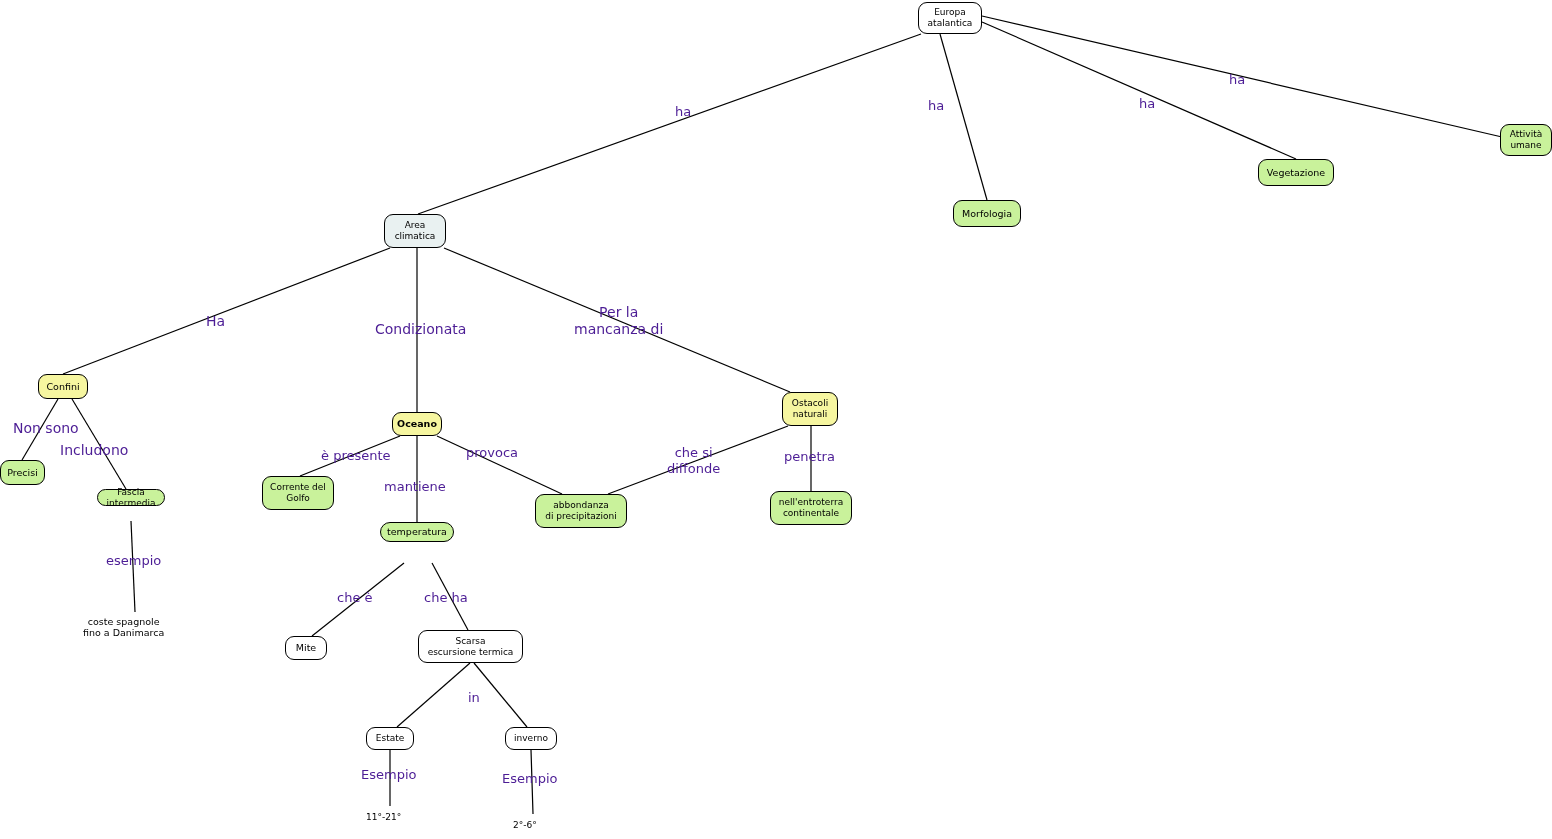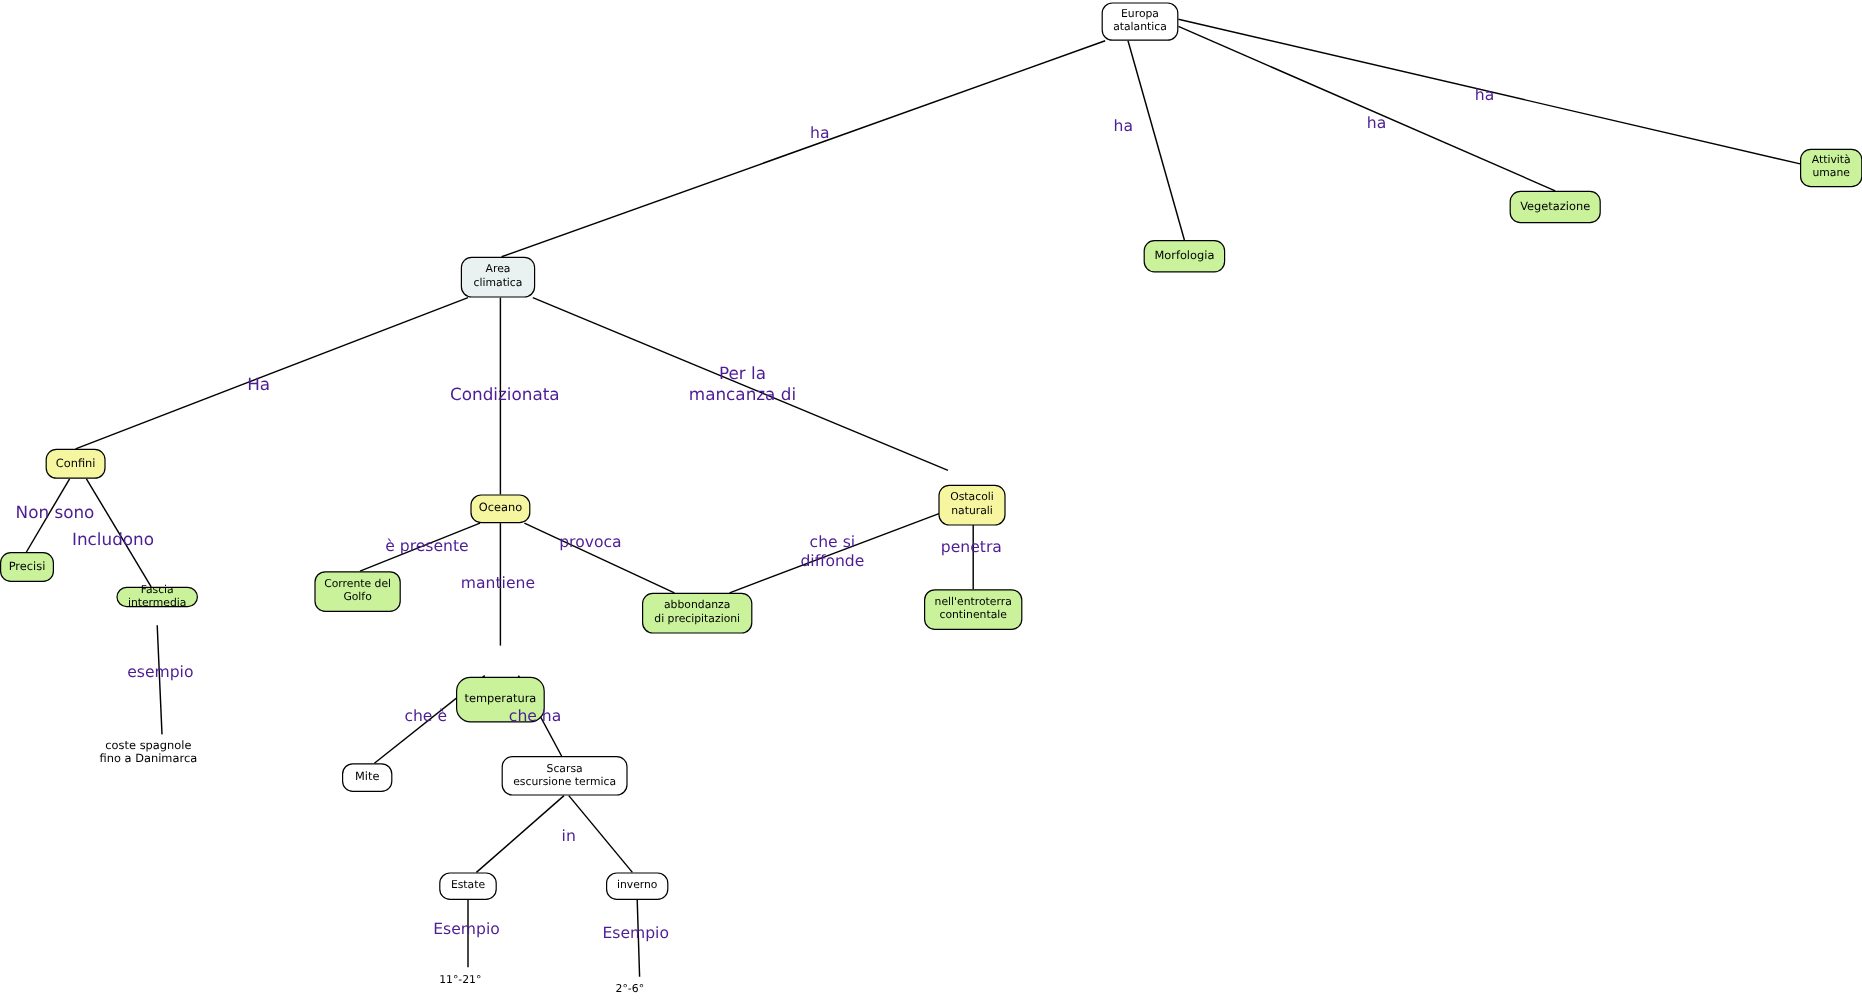--- a/index.html
+++ b/index.html
@@ -95,30 +95,30 @@
       <div class="node green" style="left: 953px; top: 200px; width: 68px; height: 27px; font-size: 9.5px;">Morfologia</div>
       <div class="node green" style="left: 1258px; top: 159px; width: 76px; height: 27px; font-size: 9.5px;">Vegetazione</div>
       <div class="node green" style="left: 1500px; top: 124px; width: 52px; height: 32px; font-size: 9px;">Attività
 umane</div>
       <div class="node blue" style="left: 384px; top: 214px; width: 62px; height: 34px; font-size: 9px;">Area
 climatica</div>
       <div class="node yellow" style="left: 38px; top: 374px; width: 50px; height: 25px; font-size: 9.5px;">Confini</div>
       <div class="node green" style="left: 0px; top: 460px; width: 45px; height: 25px; font-size: 9.5px;">Precisi</div>
       <div class="node green" style="left: 97px; top: 489px; width: 68px; height: 17px; font-size: 9px;">Fascia
 intermedia</div>
-      <div class="node yellow" style="left: 392px; top: 412px; width: 50px; height: 24px; font-size: 9.5px;">Oceano</div>
+      <div class="node yellow" style="left: 392px; top: 412px; width: 50px; height: 24px; font-size: 9.5px; font-weight: bold;">Oceano</div>
       <div class="node green" style="left: 262px; top: 476px; width: 72px; height: 34px; font-size: 9px;">Corrente del
 Golfo</div>
       <div class="node green" style="left: 535px; top: 494px; width: 92px; height: 34px; font-size: 9px;">abbondanza
 di precipitazioni</div>
-      <div class="node yellow" style="left: 782px; top: 392px; width: 56px; height: 34px; font-size: 9px; margin-top: 12px;">Ostacoli
+      <div class="node yellow" style="left: 782px; top: 392px; width: 56px; height: 34px; font-size: 9px;">Ostacoli
 naturali</div>
       <div class="node green" style="left: 770px; top: 491px; width: 82px; height: 34px; font-size: 9px;">nell'entroterra
 continentale</div>
-      <div class="node green" style="left: 380px; top: 564px; width: 74px; height: 38px; font-size: 9.5px; border-radius: 12px;">temperatura</div>
+      <div class="node green" style="left: 380px; top: 522px; width: 74px; height: 20px; font-size: 9.5px; border-radius: 12px;">temperatura</div>
       <div class="node white" style="left: 285px; top: 636px; width: 42px; height: 24px; font-size: 9.5px;">Mite</div>
       <div class="node white" style="left: 418px; top: 630px; width: 105px; height: 33px; font-size: 9px;">Scarsa
 escursione termica</div>
       <div class="node white" style="left: 366px; top: 727px; width: 48px; height: 23px; font-size: 9px;">Estate</div>
       <div class="node white" style="left: 505px; top: 727px; width: 52px; height: 23px; font-size: 9px;">inverno</div>
     </div>
   <div id="labels-layer">
       <div class="linklabel" style="left: 675px; top: 104px; font-size: 13px;">ha</div>
       <div class="linklabel" style="left: 928px; top: 98px; font-size: 13px;">ha</div>
       <div class="linklabel" style="left: 1139px; top: 96px; font-size: 13px;">ha</div>

